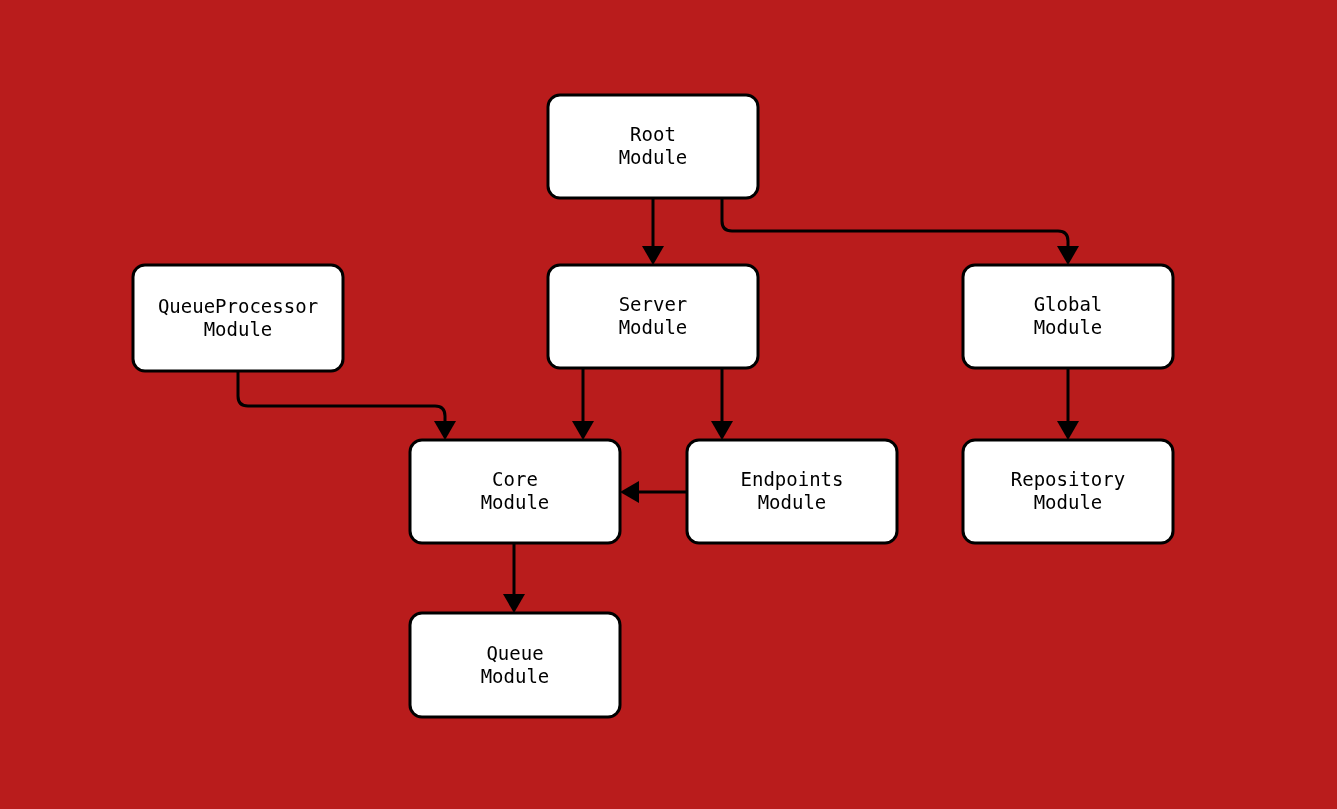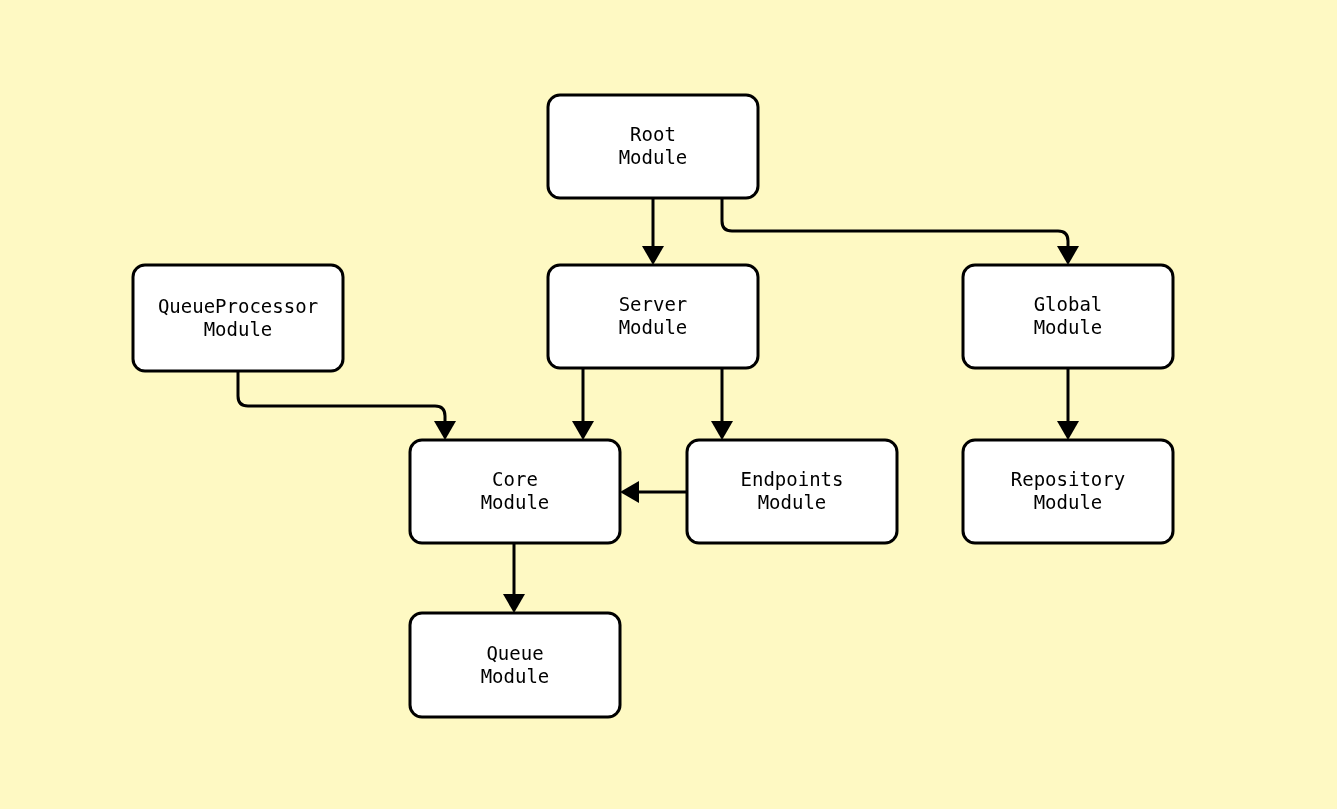--- a/index.html
+++ b/index.html
@@ -10,21 +10,21 @@
   body {
     width: 1337px;
     height: 809px;
     overflow: hidden;
     font-family: "DejaVu Sans Mono", "Liberation Mono", monospace;
   }
   #diagram-root {
     position: relative;
     width: 1337px;
     height: 809px;
-    background: #fef9c3;
+    background: #b91c1c;
   }
   svg#graph {
     display: block;
     width: 1337px;
     height: 809px;
   }
   .node-box {
     fill: #ffffff;
     stroke: #000000;
     stroke-width: 3;

